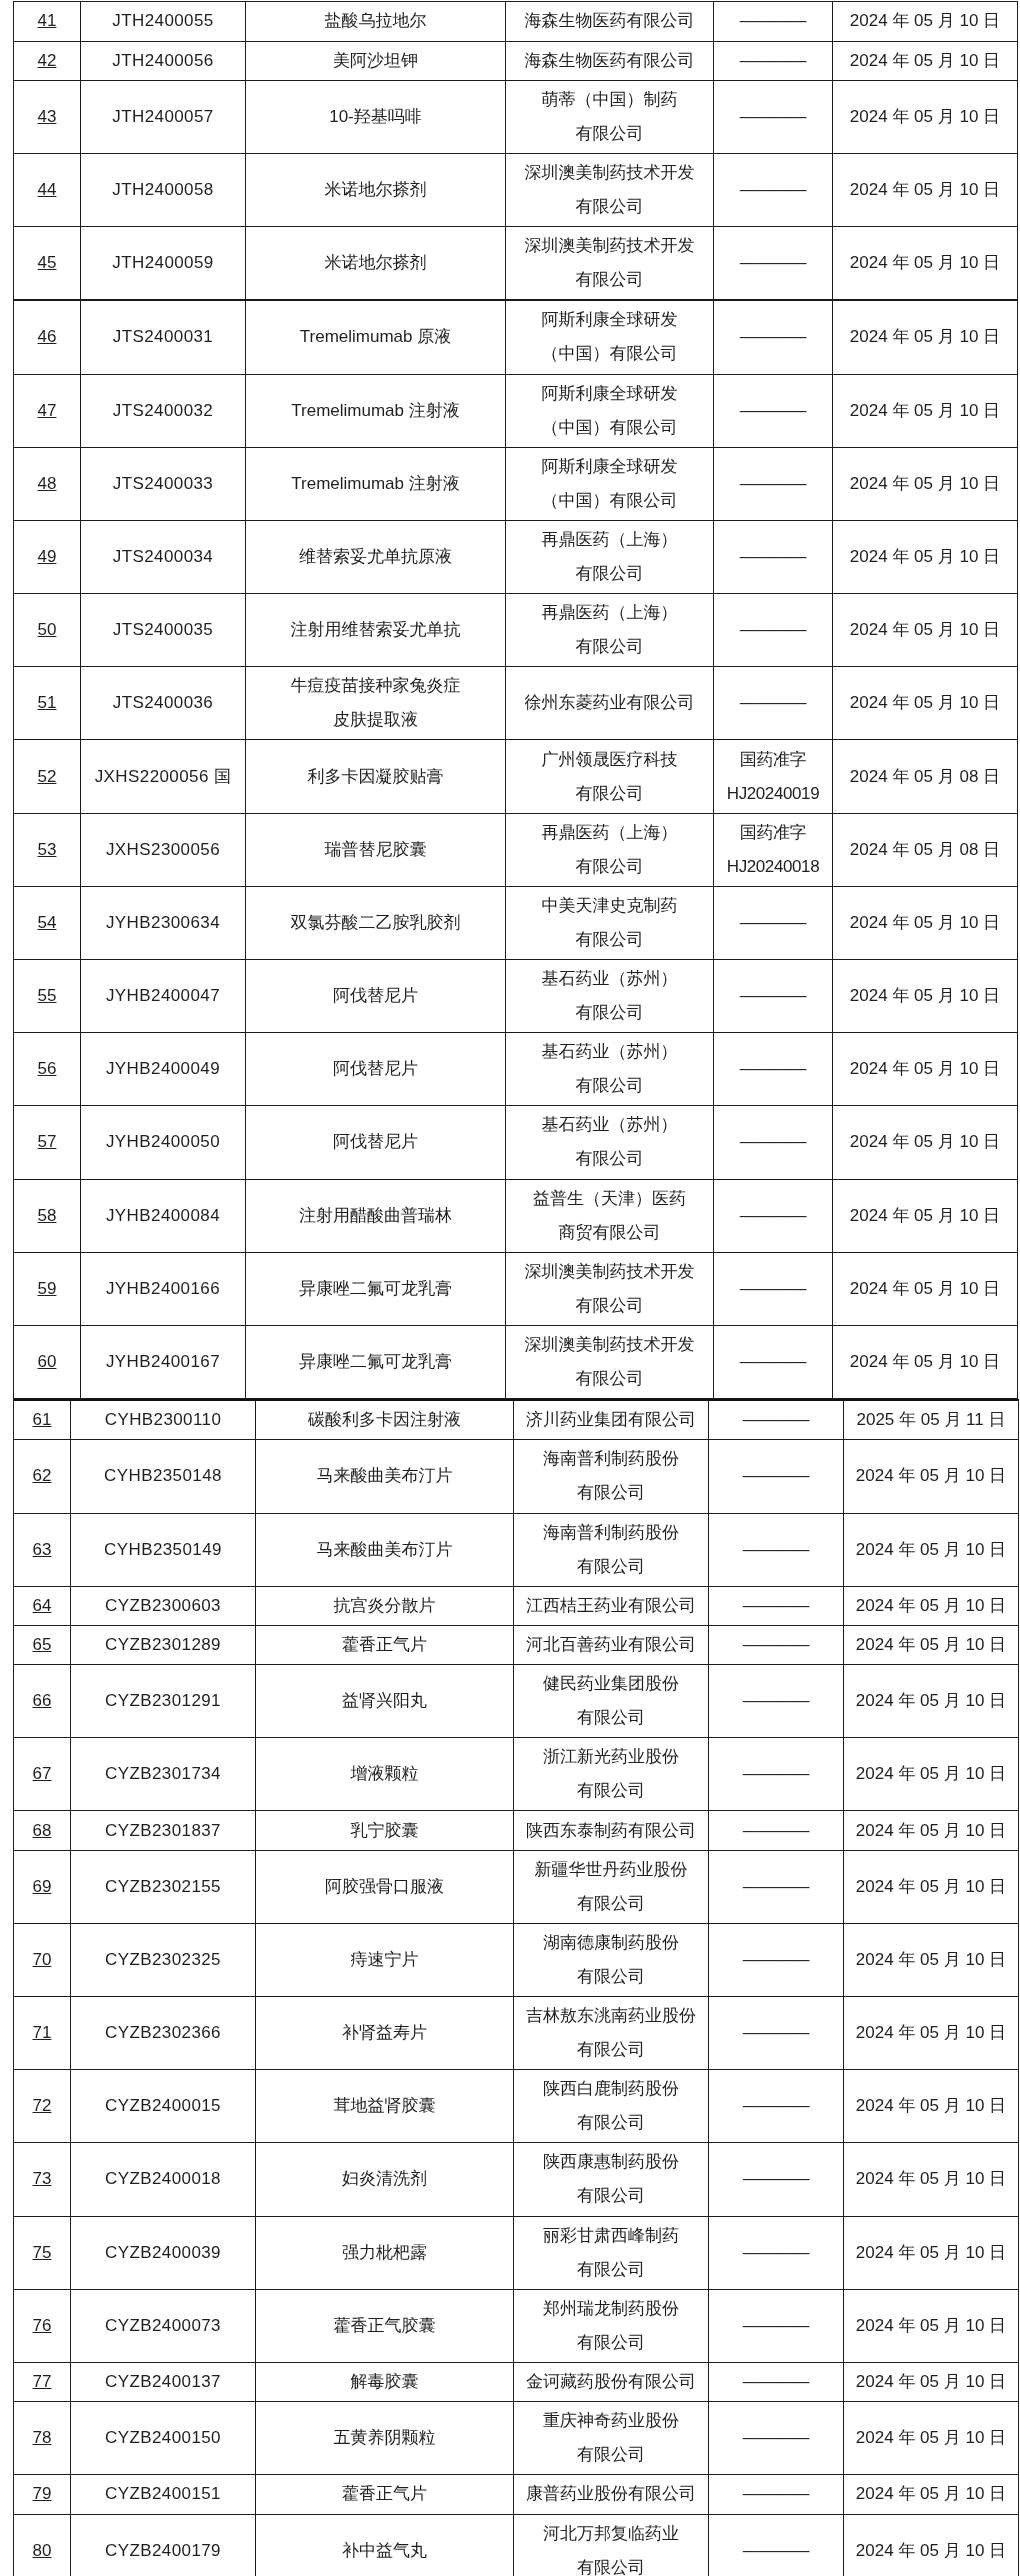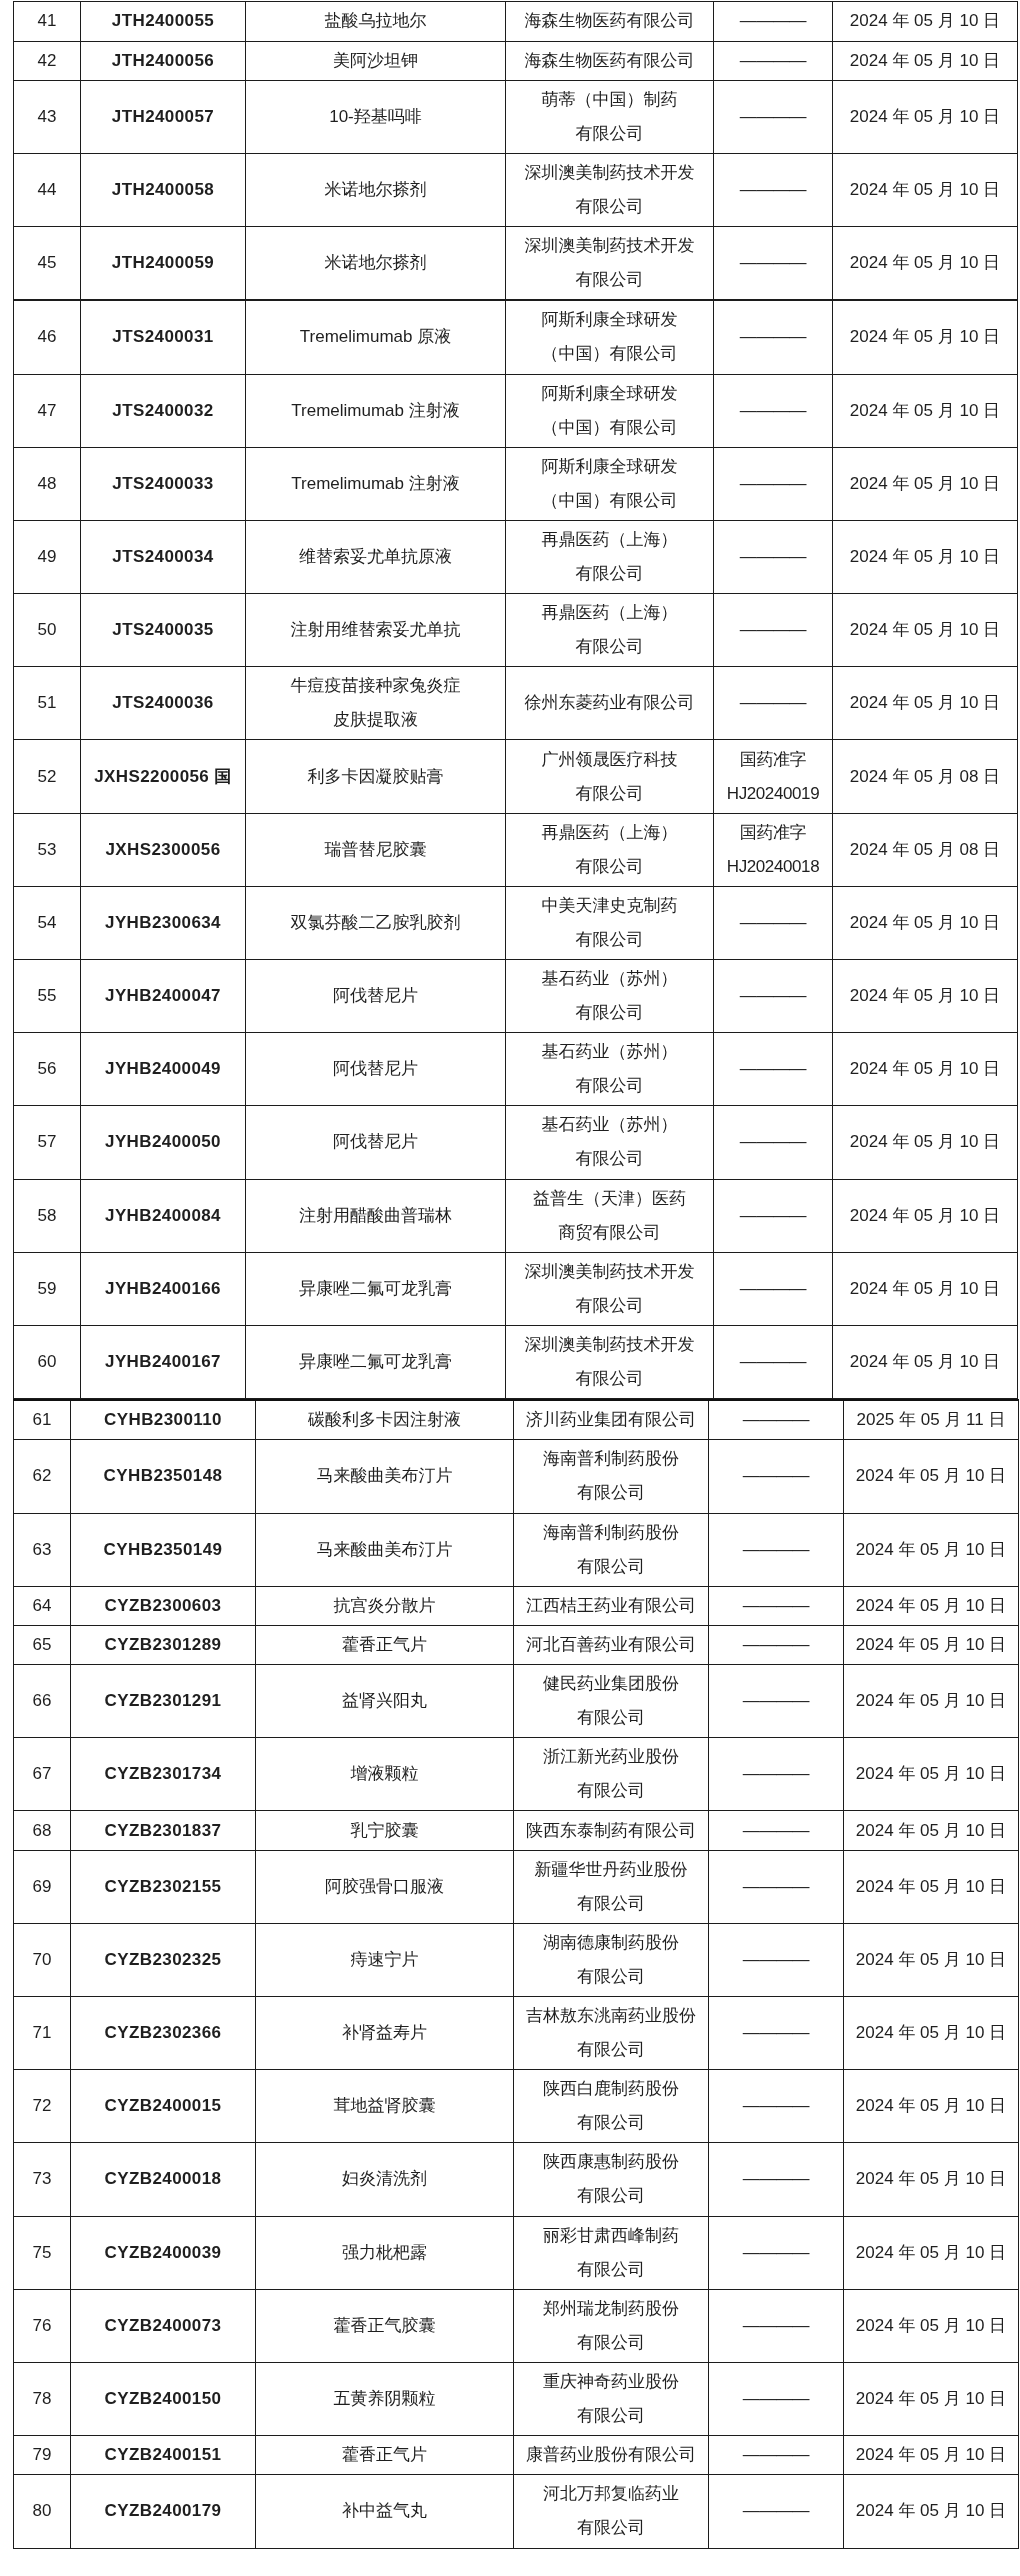--- a/index.html
+++ b/index.html
@@ -25,22 +25,22 @@
     padding: 2.1px 4.3px;
     line-height: 34px;
     font-size: 17px;
     color: #1f1f1f;
     white-space: pre-line;
     overflow: hidden;
     box-sizing: border-box;
   }
   table.sec2 { border-top: 2.9px solid #111111; }
   tr.thick-bottom td { border-bottom-width: 2.1px; }
-  td.c-no { font-size: 16.5px; }
-  td.c-code { letter-spacing: 0.4px; font-weight: bold; }
+  td.c-no { font-size: 16.5px; text-decoration: underline; }
+  td.c-code { letter-spacing: 0.4px; }
   td.c-approval { letter-spacing: -0.4px; }
   td.c-date { white-space: nowrap; }
 </style>
 </head>
 <body>
 
 <div class="page">
 
   <table class="reg-table sec1">
     <colgroup>
@@ -370,20 +370,28 @@
         <tr>
     <td class="c-no">76</td>
     <td class="c-code">CYZB2400073</td>
     <td class="c-name">藿香正气胶囊</td>
     <td class="c-company">郑州瑞龙制药股份
 有限公司</td>
     <td class="c-approval">————</td>
     <td class="c-date">2024 年 05 月 10 日</td>
   </tr>
         <tr>
+    <td class="c-no">77</td>
+    <td class="c-code">CYZB2400137</td>
+    <td class="c-name">解毒胶囊</td>
+    <td class="c-company">金诃藏药股份有限公司</td>
+    <td class="c-approval">————</td>
+    <td class="c-date">2024 年 05 月 10 日</td>
+  </tr>
+        <tr>
     <td class="c-no">78</td>
     <td class="c-code">CYZB2400150</td>
     <td class="c-name">五黄养阴颗粒</td>
     <td class="c-company">重庆神奇药业股份
 有限公司</td>
     <td class="c-approval">————</td>
     <td class="c-date">2024 年 05 月 10 日</td>
   </tr>
         <tr>
     <td class="c-no">79</td>

